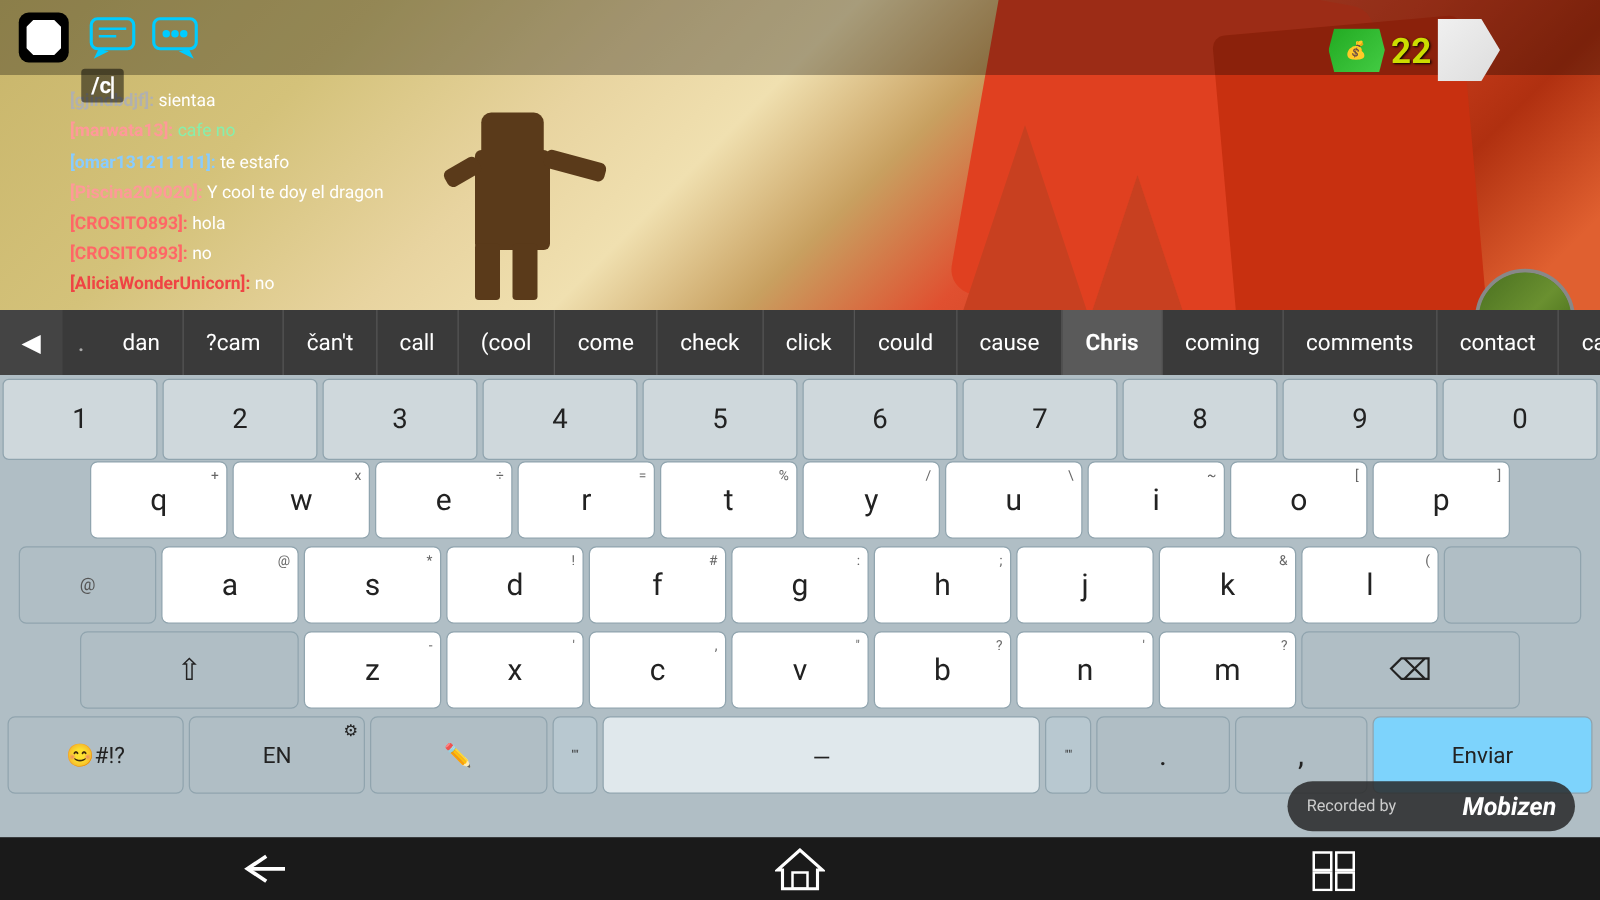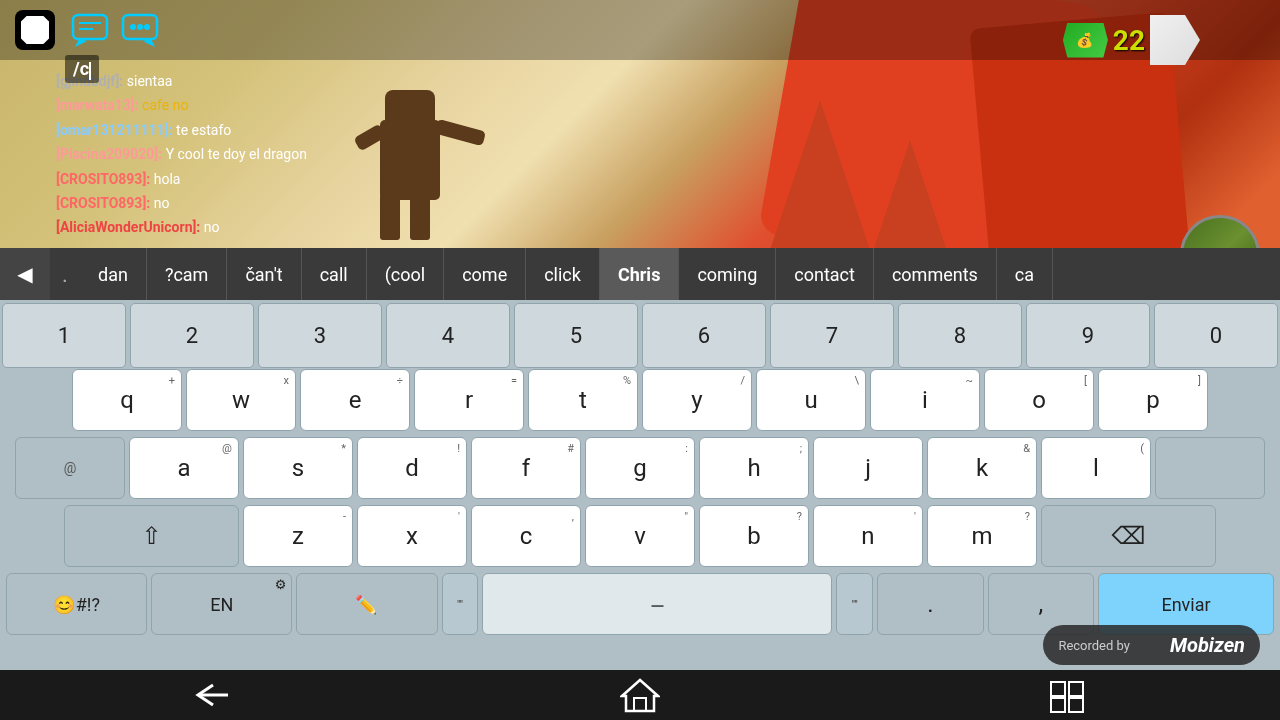--- a/index.html
+++ b/index.html
@@ -391,21 +391,21 @@
     #mobizen-badge {
       position: absolute;
       bottom: 55px; right: 20px;
       background: rgba(40,40,40,0.85);
       color: white;
       padding: 8px 15px;
       border-radius: 25px;
       font-size: 16px;
       display: flex;
       align-items: center;
-      gap: 7px;
+      gap: 20px;
     }
     .mobizen-text {
       font-size: 13px;
       color: #ccc;
     }
     .mobizen-brand {
       font-size: 20px;
       font-weight: bold;
       color: white;
       font-style: italic;
@@ -474,21 +474,21 @@
   <span id="score-number">22</span>
   <div class="score-flag"></div>
 </div>
 
 <div id="command-input-area">
   <span id="command-text">/c</span><span class="cursor-line"></span>
 </div>
 
 <div id="chat-messages">
 <div class="chat-msg"><span class="chat-username" style="color:#b0b0b0">[gjindbdjf]:</span><span class="chat-text" style="color:white"> sientaa</span></div>
-    <div class="chat-msg"><span class="chat-username" style="color:#ff9999">[marwata13]:</span><span class="chat-text" style="color:#eab308"> cafe no</span></div>
+    <div class="chat-msg"><span class="chat-username" style="color:#ff9999">[marwata13]:</span><span class="chat-text" style="color:#86efac"> cafe no</span></div>
     <div class="chat-msg"><span class="chat-username" style="color:#88ccff">[omar131211111]:</span><span class="chat-text" style="color:white"> te estafo</span></div>
     <div class="chat-msg"><span class="chat-username" style="color:#ff9999">[Piscina209020]:</span><span class="chat-text" style="color:white"> Y cool te doy el dragon</span></div>
     <div class="chat-msg"><span class="chat-username" style="color:#ff6666">[CROSITO893]:</span><span class="chat-text" style="color:white"> hola</span></div>
     <div class="chat-msg"><span class="chat-username" style="color:#ff6666">[CROSITO893]:</span><span class="chat-text" style="color:white"> no</span></div>
     <div class="chat-msg"><span class="chat-username" style="color:#ef4444">[AliciaWonderUnicorn]:</span><span class="chat-text" style="color:white"> no</span></div>
   </div>
 
 <div id="top-right-avatar">
   <div style="width:100%;height:100%;background:linear-gradient(135deg,#4a7020,#6a9030,#3a6010);border-radius:50%;"></div>
 </div>
@@ -501,25 +501,28 @@
   <div class="sugg-dot">
     <span>.</span>
   </div>
 
   <div class="sugg-item">dan</div>
     <div class="sugg-item">?cam</div>
     <div class="sugg-item">čan't</div>
     <div class="sugg-item">call</div>
     <div class="sugg-item">(cool</div>
     <div class="sugg-item">come</div>
+    <div class="sugg-item">check</div>
     <div class="sugg-item">click</div>
+    <div class="sugg-item">could</div>
+    <div class="sugg-item">cause</div>
     <div class="sugg-item selected">Chris</div>
     <div class="sugg-item">coming</div>
+    <div class="sugg-item">comments</div>
     <div class="sugg-item">contact</div>
-    <div class="sugg-item">comments</div>
     <div class="sugg-item">ca</div>
 </div>
 
 <div id="keyboard-area">
   <div id="num-row">
   <div class="num-key">1</div>
       <div class="num-key">2</div>
       <div class="num-key">3</div>
       <div class="num-key">4</div>
       <div class="num-key">5</div>

